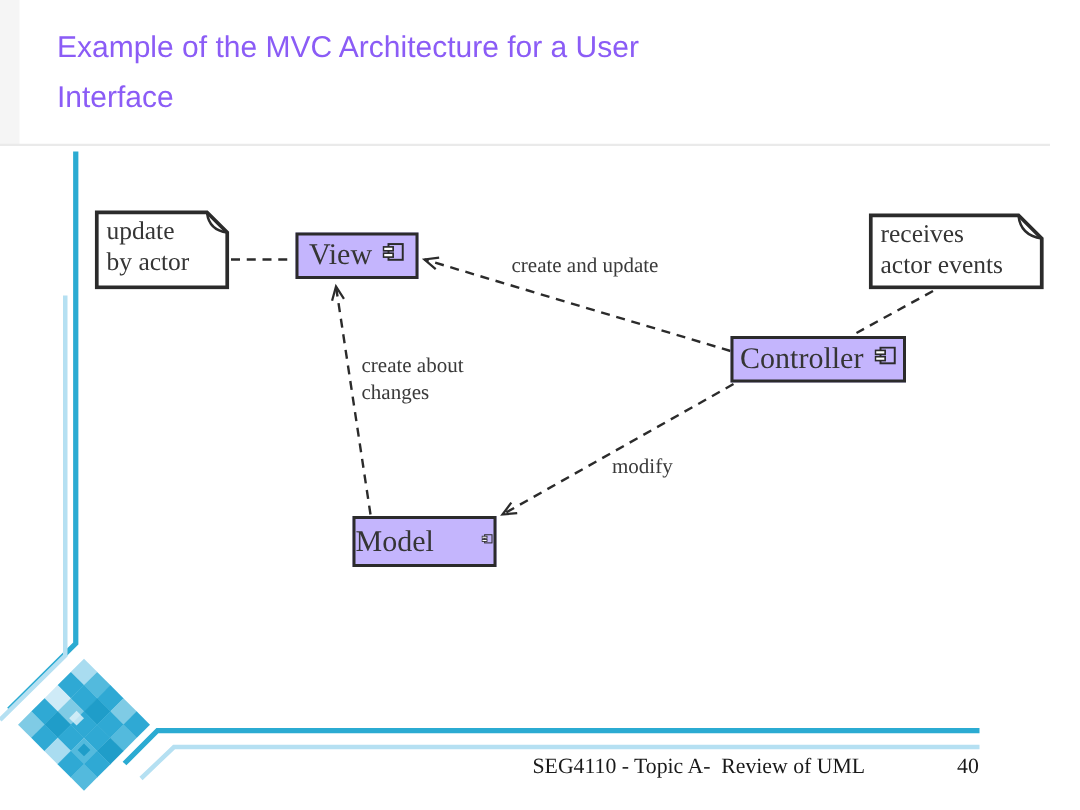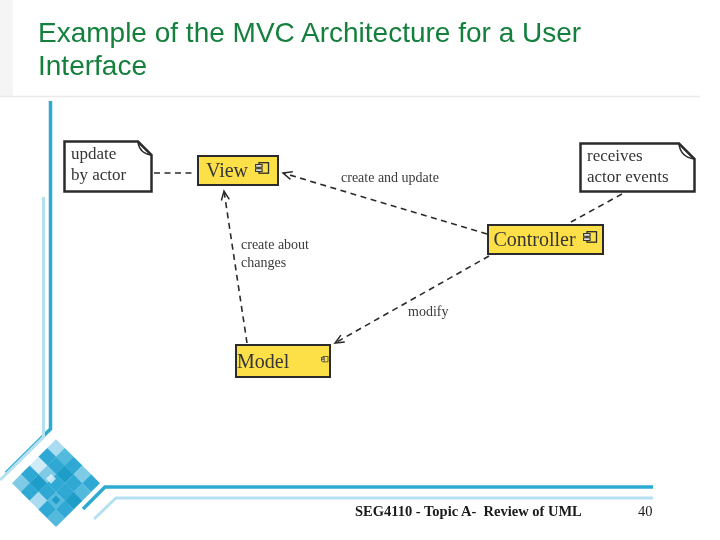--- a/index.html
+++ b/index.html
@@ -10,34 +10,34 @@
     overflow:hidden;
     font-family:"Liberation Sans", sans-serif;
   }
 
   
   .deco-svg { position:absolute; left:0; top:0; width:720px; height:540px; z-index:0; }
 
   
   .slide-title {
     position:absolute; left:38px; top:16px; width:650px;
-    font-size:28px; line-height:33px; color:#15803d;
+    font-size:20px; line-height:33px; color:#8b5cf6;
     font-family:"Liberation Sans", sans-serif;
     white-space:pre-line; z-index:2;
   }
 
   
   .diagram {
     position:absolute; left:0; top:0; width:720px; height:540px;
     font-family:"Liberation Serif", serif; color:#383838; z-index:3;
   }
   .conn-svg { position:absolute; left:0; top:0; width:720px; height:540px; }
 
   .uml-box {
-    position:absolute; background:#fde047;
+    position:absolute; background:#c4b5fd;
     border:2.5px solid #2b2b2b; box-sizing:border-box;
     display:flex; align-items:center; justify-content:center; gap:7px;
     font-size:20px; color:#353535;
   }
   #box-view       { left:197px; top:155px; width:82px;  height:31px; }
   #box-controller { left:487px; top:224px; width:117px; height:31px; }
   #box-model      { left:235px; top:344px; width:96px;  height:34px;gap:32px; }
   .class-icon { display:inline-block; margin-top:-4px; }
 
   .note { position:absolute; background:transparent; }
@@ -53,21 +53,21 @@
   #label-create { left:341px; top:170px; }
   #label-notify { left:241px; top:236px; line-height:18px; white-space:pre-line; }
   #label-modify { left:408px; top:304px; }
 
   
   .footer-course, .footer-page {
     position:absolute; top:503px;
     font-family:"Liberation Serif", serif; font-size:14.5px; color:#1a1a1a;
     white-space:pre; z-index:2;
   }
-  .footer-course { left:355px;font-weight:bold; }
+  .footer-course { left:355px; }
   .footer-page   { left:638px; }
 </style>
 </head>
 <body>
 
 <svg class="deco-svg" viewBox="0 0 720 540" aria-hidden="true">
   <rect x="0" y="0" width="13" height="96" fill="#f5f5f5"></rect>
   <line x1="0" y1="96.5" x2="700" y2="96.5" stroke="#eaeaea" stroke-width="1.5"></line>
 
   <polyline points="50.5,101 50.5,429 6,473" fill="none" stroke="#2BABD2" stroke-width="3.5"></polyline>

